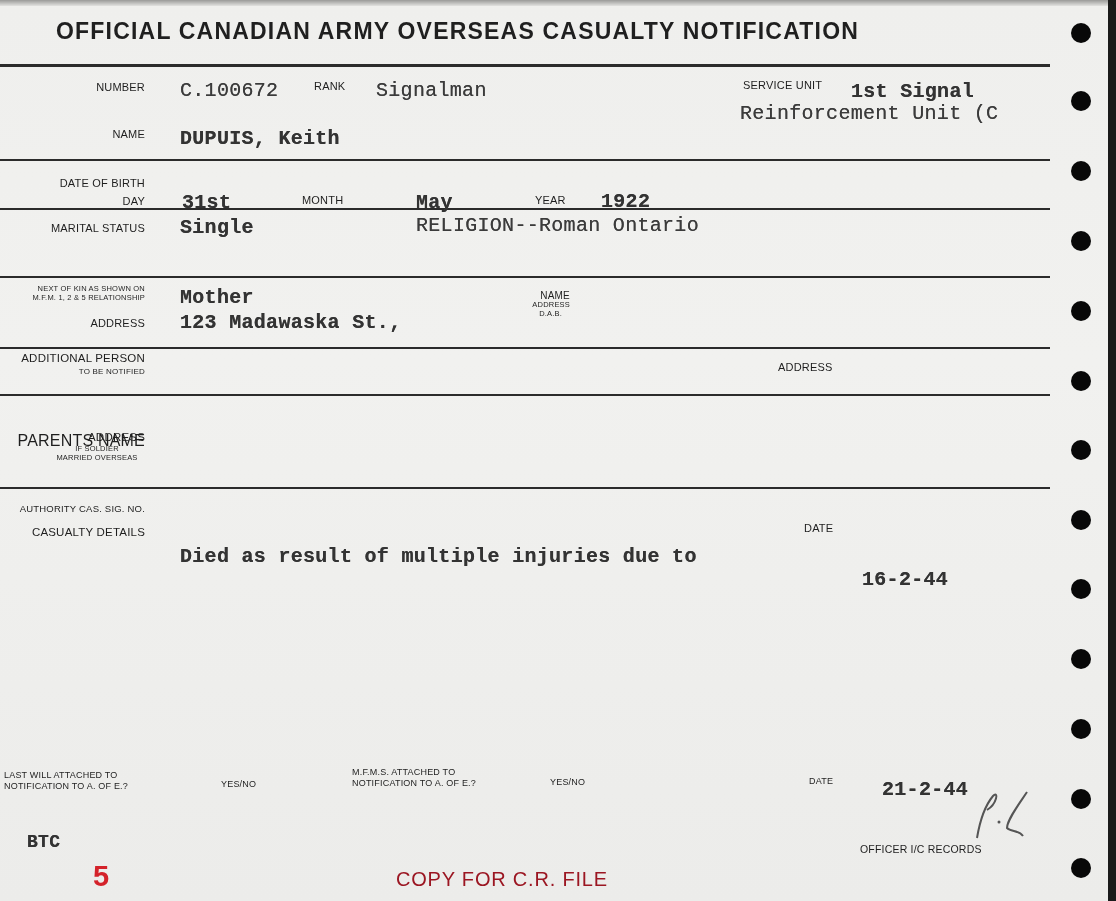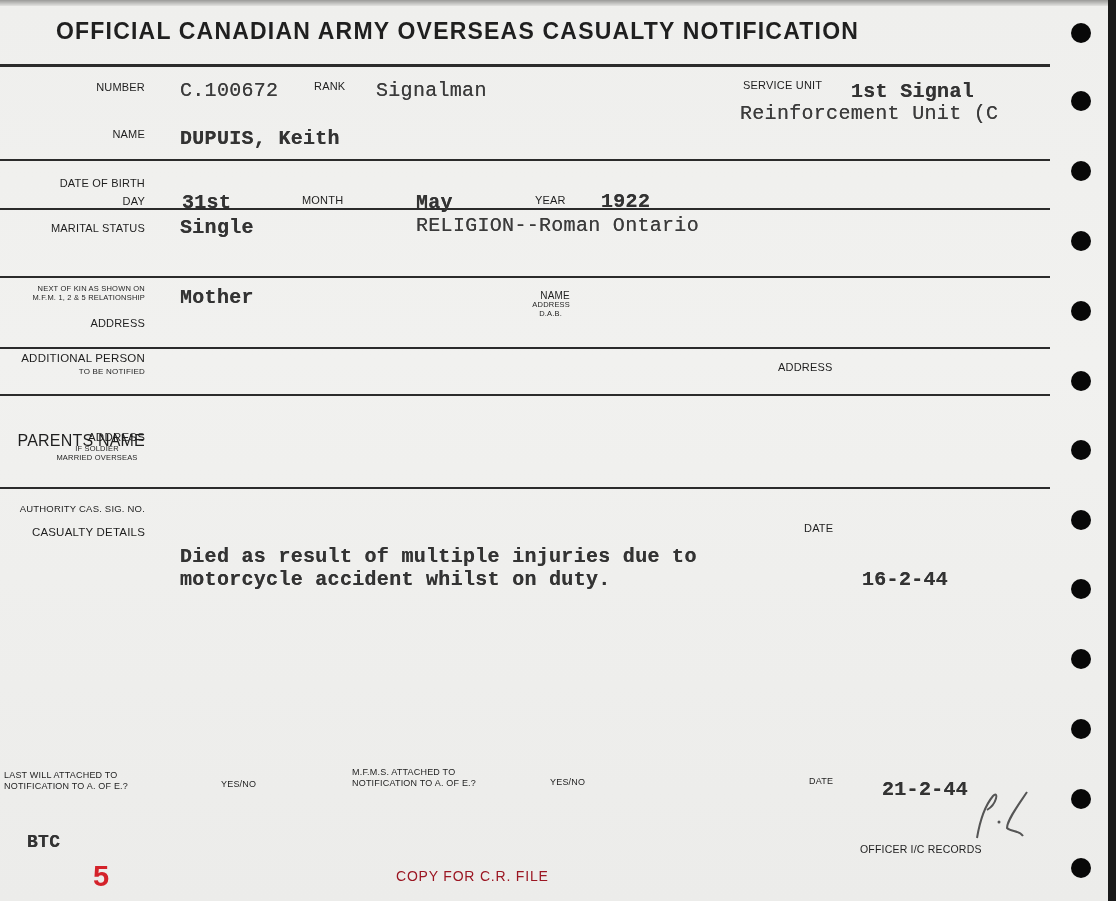--- a/index.html
+++ b/index.html
@@ -31,21 +31,21 @@
   .tw {
     position:absolute; font-family:"Liberation Mono", monospace; font-size:20px;
     color:#3b3b3b; white-space:nowrap; letter-spacing:0.3px;
     text-shadow:0 0 0.6px #555;
   }
   .tw.bold { font-weight:bold; color:#333; }
   .hole {
     position:absolute; left:1071px; width:20px; height:20px; border-radius:50%; background:#080808;
   }
   .bignum { position:absolute; left:93px; top:860px; font-size:29px; font-weight:bold; color:#d4222a; }
-  .copy { position:absolute; left:396px; top:868px; font-size:14px; letter-spacing:0.8px; color:#9b1622; }
+  .copy { position:absolute; left:396px; top:868px; font-size:20px; letter-spacing:0.8px; color:#9b1622; }
   .sig { position:absolute; left:955px; top:786px; }
 </style>
 </head>
 <body>
 
 <div class="paper">
   <div class="topstrip"></div>
 
   <div class="title">OFFICIAL CANADIAN ARMY OVERSEAS CASUALTY NOTIFICATION</div>
 
@@ -86,39 +86,39 @@
   </div>
   <div class="tw bold" style="left:180px;top:286px">Mother</div>
 
   <div class="lbl xs r" style="left:520px;top:291px;width:50px;text-align:right;">
     <div style="font-size:10px">NAME</div>
     <div>ADDRESS</div>
     <div style="text-align:right;padding-right:8px">D.A.B.</div>
   </div>
 
   <div class="lbl r" style="right:963px;top:317px">ADDRESS</div>
+  <div class="tw bold" style="left:180px;top:311px">123 Madawaska St.,</div>
 
   <div class="lbl r" style="right:963px;top:352px;font-size:11.5px;">ADDITIONAL PERSON</div>
   <div class="lbl s r" style="right:963px;top:367px">TO BE NOTIFIED</div>
   <div class="lbl" style="left:778px;top:361px">ADDRESS</div>
 
   <div class="lbl r" style="right:963px;top:432px;font-size:16px;">PARENTS NAME</div>
   <div class="lbl r" style="right:963px;top:431px;font-size:11.5px;">ADDRESS</div>
   <div class="lbl xs" style="left:40px;top:444px;text-align:center;width:114px;">
     <div>IF SOLDIER</div>
     <div>MARRIED OVERSEAS</div>
   </div>
 
   <div class="lbl r" style="right:963px;top:503px;font-size:9.5px;">AUTHORITY CAS. SIG. NO.</div>
 
   <div class="lbl r" style="right:963px;top:526px;font-size:11.5px;">CASUALTY DETAILS</div>
   <div class="lbl" style="left:804px;top:522px">DATE</div>
 
   <div class="tw bold" style="left:180px;top:545px">Died as result of multiple injuries due to</div>
-  <div class="tw bold" style="left:180px;top:568px">motorcycle accident whilst on duty.</div>
   <div class="tw bold" style="left:862px;top:568px">16-2-44</div>
 
   <div class="lbl xs" style="left:4px;top:770px;font-size:9px;line-height:11px;">
     <div>LAST WILL ATTACHED TO</div>
     <div>NOTIFICATION TO A. OF E.?</div>
   </div>
   <div class="lbl xs" style="left:221px;top:780px;font-size:9px;">YES/NO</div>
 
   <div class="lbl xs" style="left:352px;top:767px;font-size:9px;line-height:11px;">
     <div>M.F.M.S. ATTACHED TO</div>

